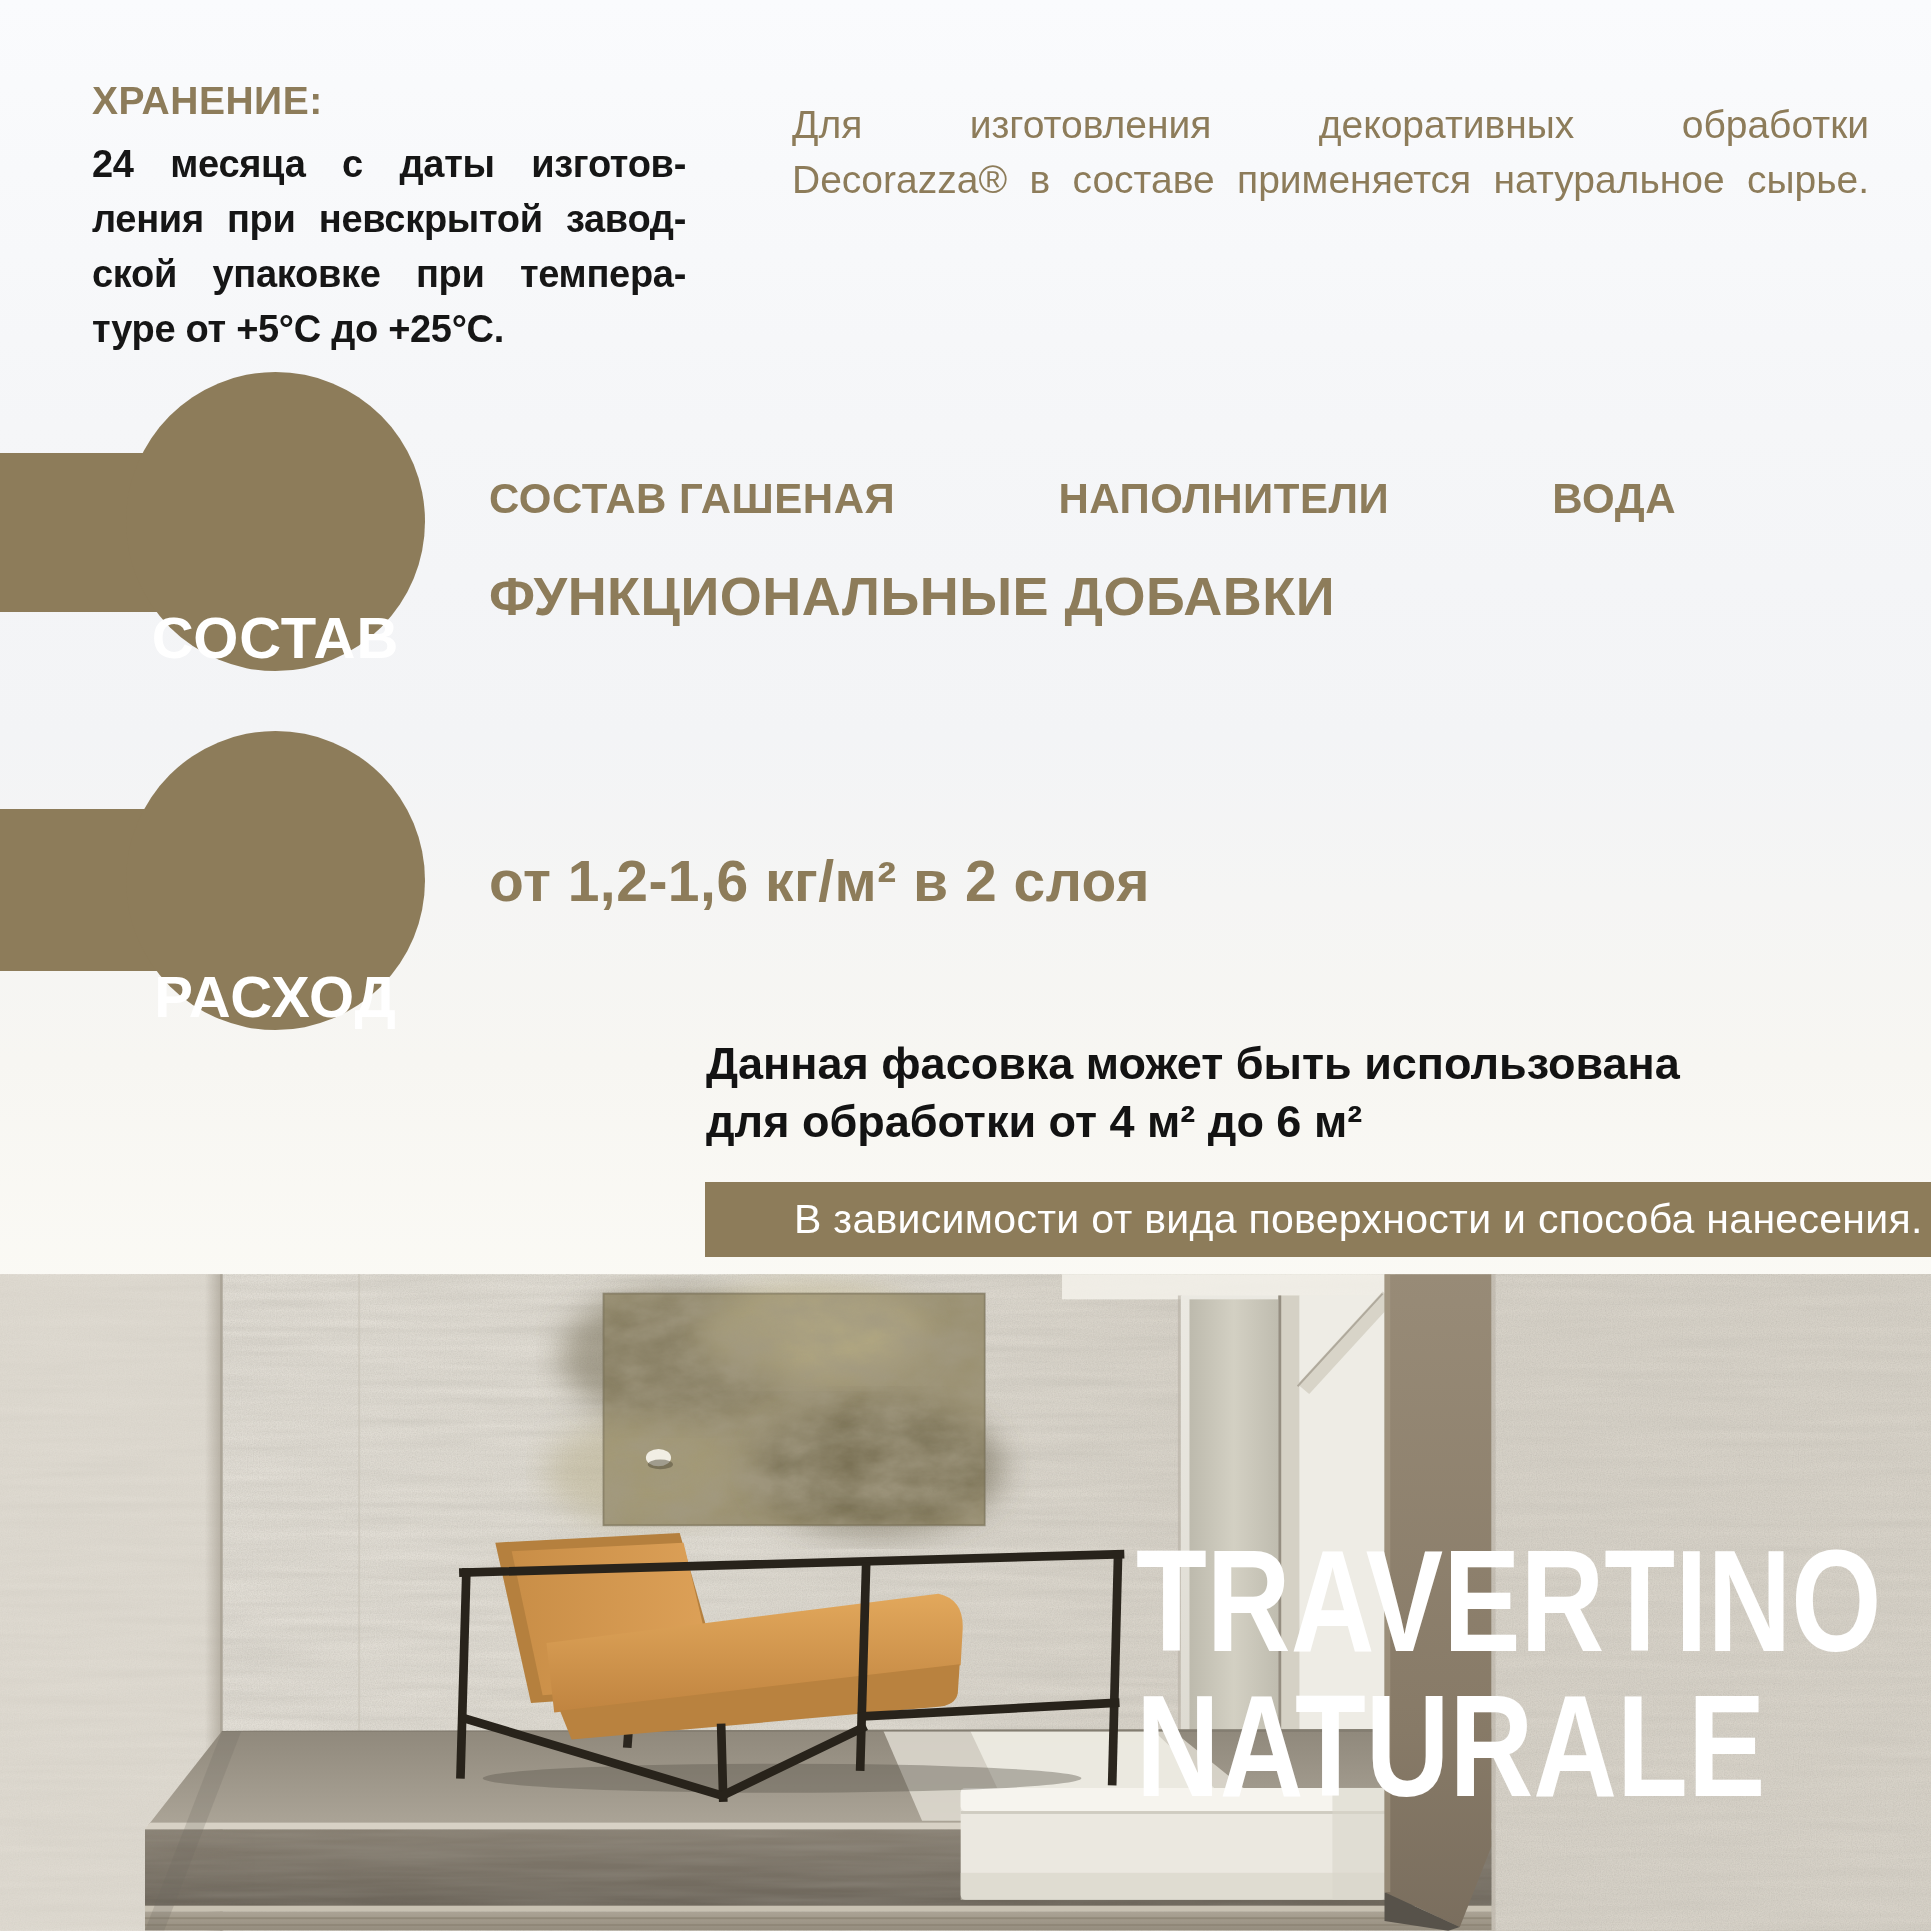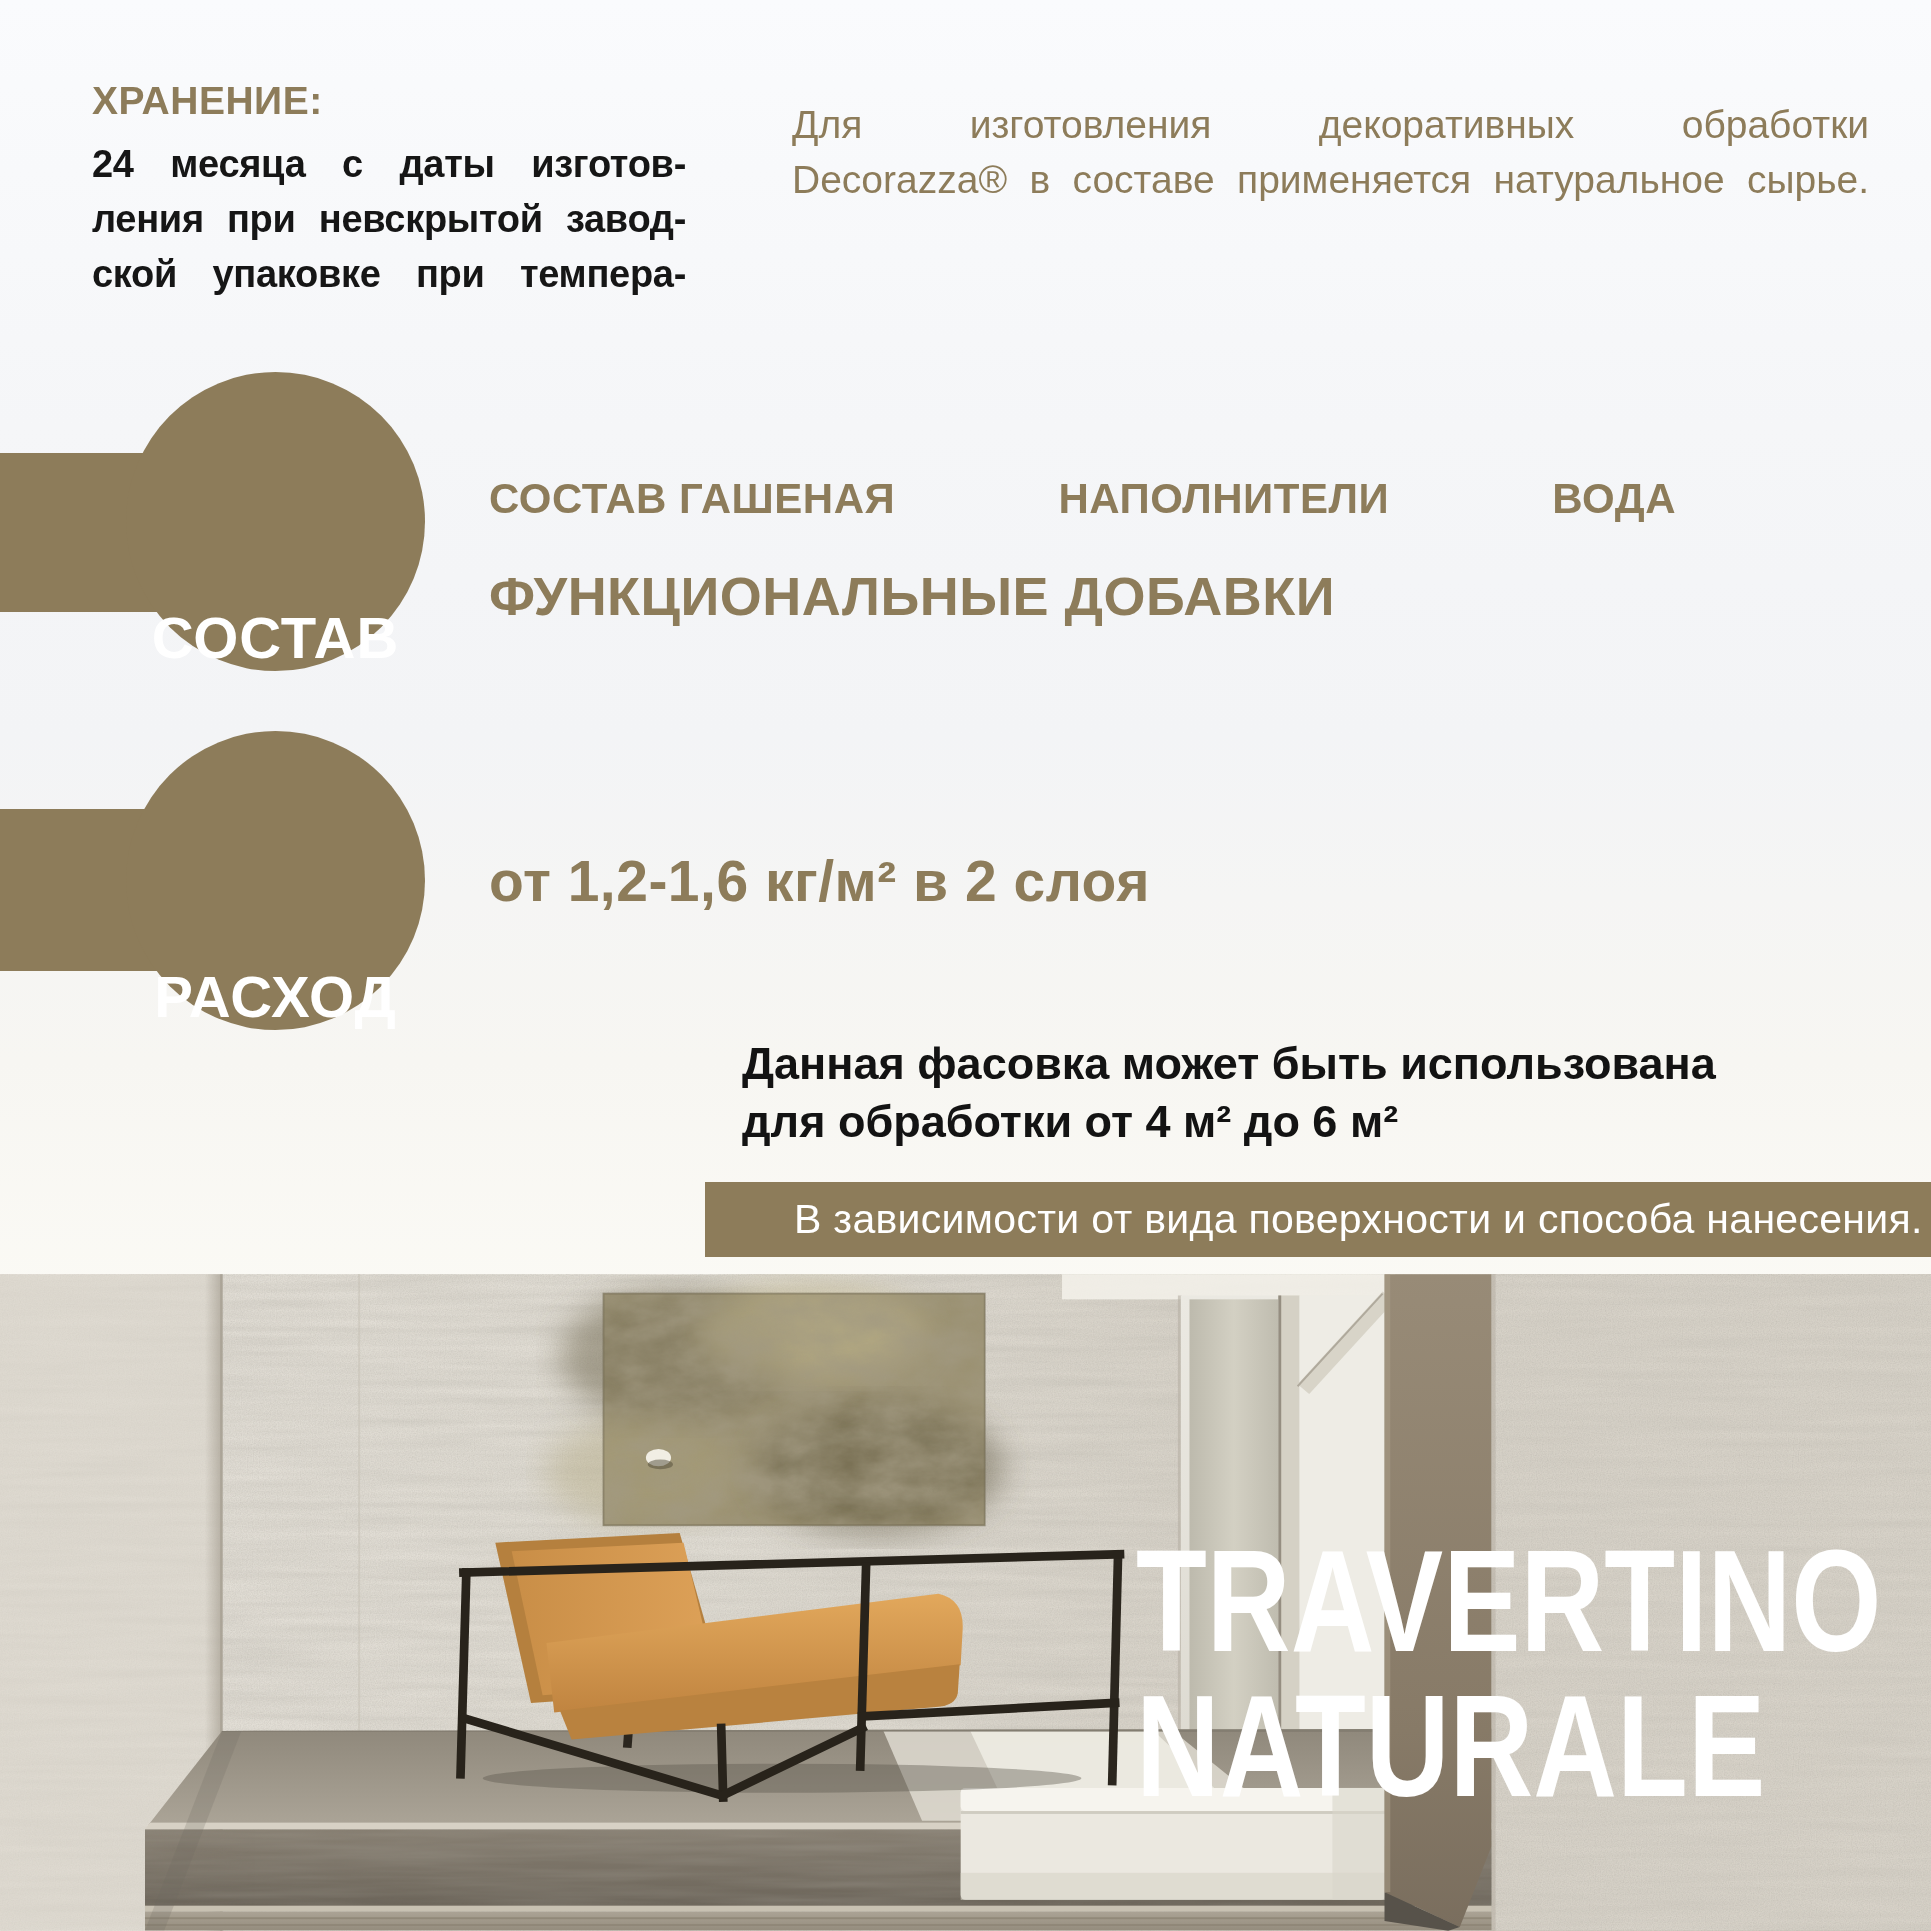--- a/index.html
+++ b/index.html
@@ -20,21 +20,21 @@
   .badge-tab{position:absolute;left:0;width:280px;background:#8d7c5a;}
   .badge-circle{position:absolute;left:126px;width:299px;height:299px;border-radius:50%;
     background:#8d7c5a;display:flex;align-items:flex-end;justify-content:center;}
   .badge-label{color:#ffffff;font-size:58px;font-weight:bold;letter-spacing:1px;}
   
   .compo-row1{position:absolute;left:489px;top:475px;width:1187px;display:flex;justify-content:space-between;}
   .compo-item{font-size:42px;font-weight:bold;color:#8d7c5a;letter-spacing:0.5px;}
   .compo-row2{position:absolute;left:489px;top:565px;font-size:54px;font-weight:bold;color:#8d7c5a;letter-spacing:0.5px;}
   .cons-value{position:absolute;left:489px;top:848px;font-size:57px;font-weight:bold;color:#8d7c5a;letter-spacing:0.5px;}
   
-  .packaging{position:absolute;left:742px;top:1035px;}
+  .packaging{position:absolute;left:706px;top:1035px;}
   .packaging-line{font-size:45px;font-weight:bold;color:#131313;line-height:58px;}
   .note-banner{position:absolute;left:705px;top:1182px;width:1226px;height:75px;background:#8d7c5a;
     display:flex;align-items:center;padding-left:48px;}
   .note-text{color:#ffffff;font-size:41px;padding-left:41px;letter-spacing:0.3px;}
   
   .photo{position:absolute;left:0;top:1274px;width:1931px;height:657px;}
   .photo svg{display:block;}
   .product-name{position:absolute;left:1136px;top:1529px;color:#ffffff;font-weight:bold;
     font-size:145px;line-height:145px;letter-spacing:0px;white-space:nowrap;
     transform:scaleX(0.8);transform-origin:left top;}
@@ -42,20 +42,21 @@
 </head>
 <body>
 
 <div class="page">
 
   <div class="storage">
     <div class="storage-title">ХРАНЕНИЕ:</div>
     <div class="storage-line jl">24 месяца с даты изготов-</div>
     <div class="storage-line jl">ления при невскрытой завод-</div>
     <div class="storage-line jl">ской упаковке при темпера-</div>
+    <div class="storage-line">туре от +5°С до +25°С.</div>
   </div>
 
   <div class="intro">
     <div class="intro-line">Для изготовления декоративных обработки</div>
     <div class="intro-line">Decorazza® в составе применяется натуральное сырье.</div>
   </div>
 
   <div class="badge-tab" style="top:453px;height:159px;"></div>
   <div class="badge-circle" style="top:372px;">
     <span class="badge-label">СОСТАВ</span>

